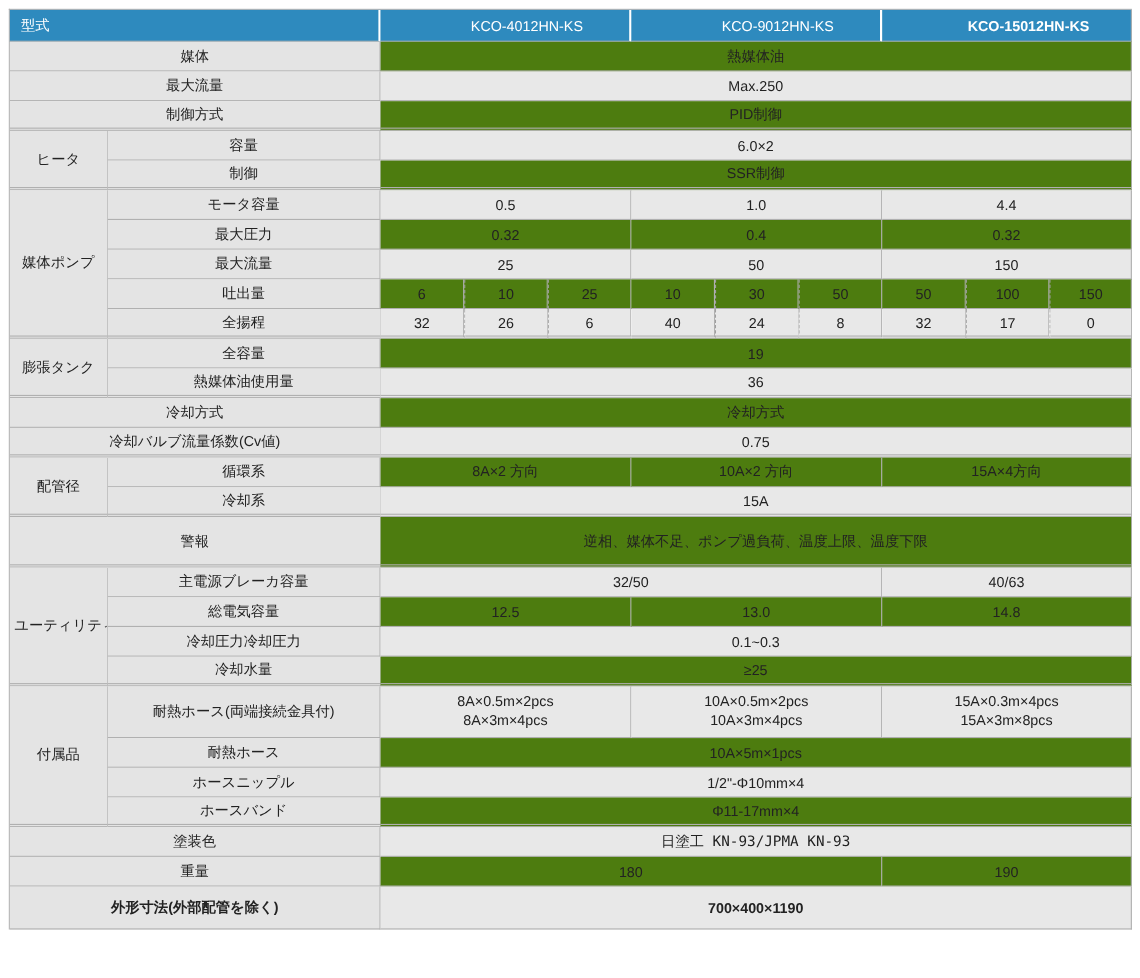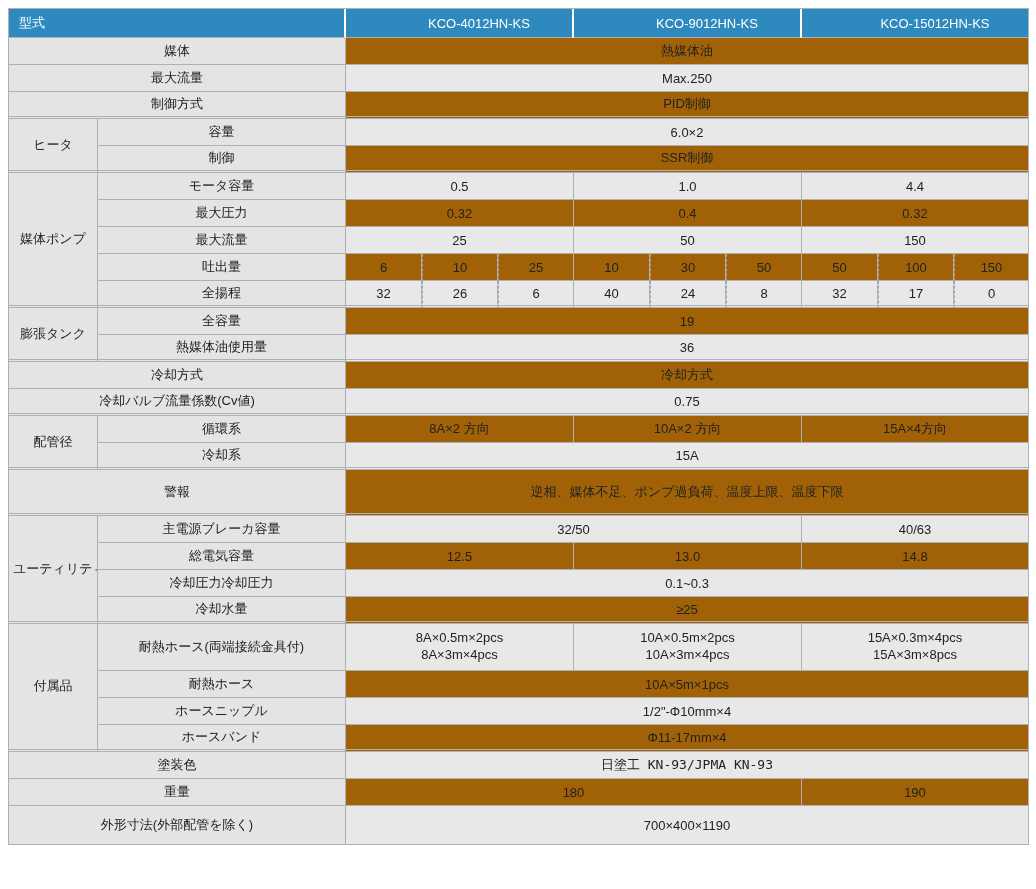--- a/index.html
+++ b/index.html
@@ -37,35 +37,35 @@
     overflow:hidden;
     white-space:nowrap;
   }
   .spec th{
     background:var(--header-bg);
     color:var(--header-text);
     height:29px;
     border-right:2px solid #fff;
     padding-left:44px;
   }
-  .spec th.lasth{border-right:1px solid var(--border);}
+  .spec th.lasth{border-right:1px solid var(--border);font-weight:bold;}
   .spec th.model-label{text-align:left;padding-left:10px;}
   .lbl{
     background:var(--label-bg);
     text-align:left;
     padding-left:10px;
   }
-  .val{background:#a16207;}
+  .val{background:#4d7c0f;}
   .g .val{background:var(--alt-bg);}
   .dbl{border-bottom:3px double var(--border) !important;}
   .nbr{border-right:none;}
   .dash{border-left:1px dashed #9f9f9f;}
   .tall td{height:46px;}
   .hose td{height:47px;line-height:1.3;white-space:normal;}
-  .dims td{height:39px;}
+  .dims td{height:39px;font-weight:bold;}
   .mono-bold{
     font-family:"DejaVu Sans Mono","Liberation Mono",monospace;
     font-weight:bold;
     font-size:12.5px;
   }
 </style>
 </head>
 <body>
 
 <div class="page">

